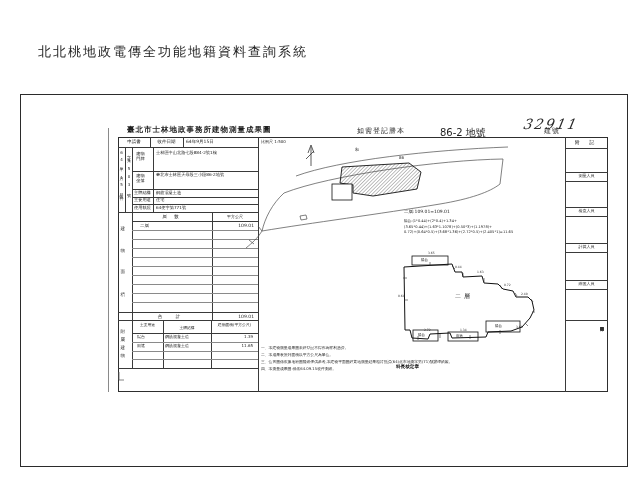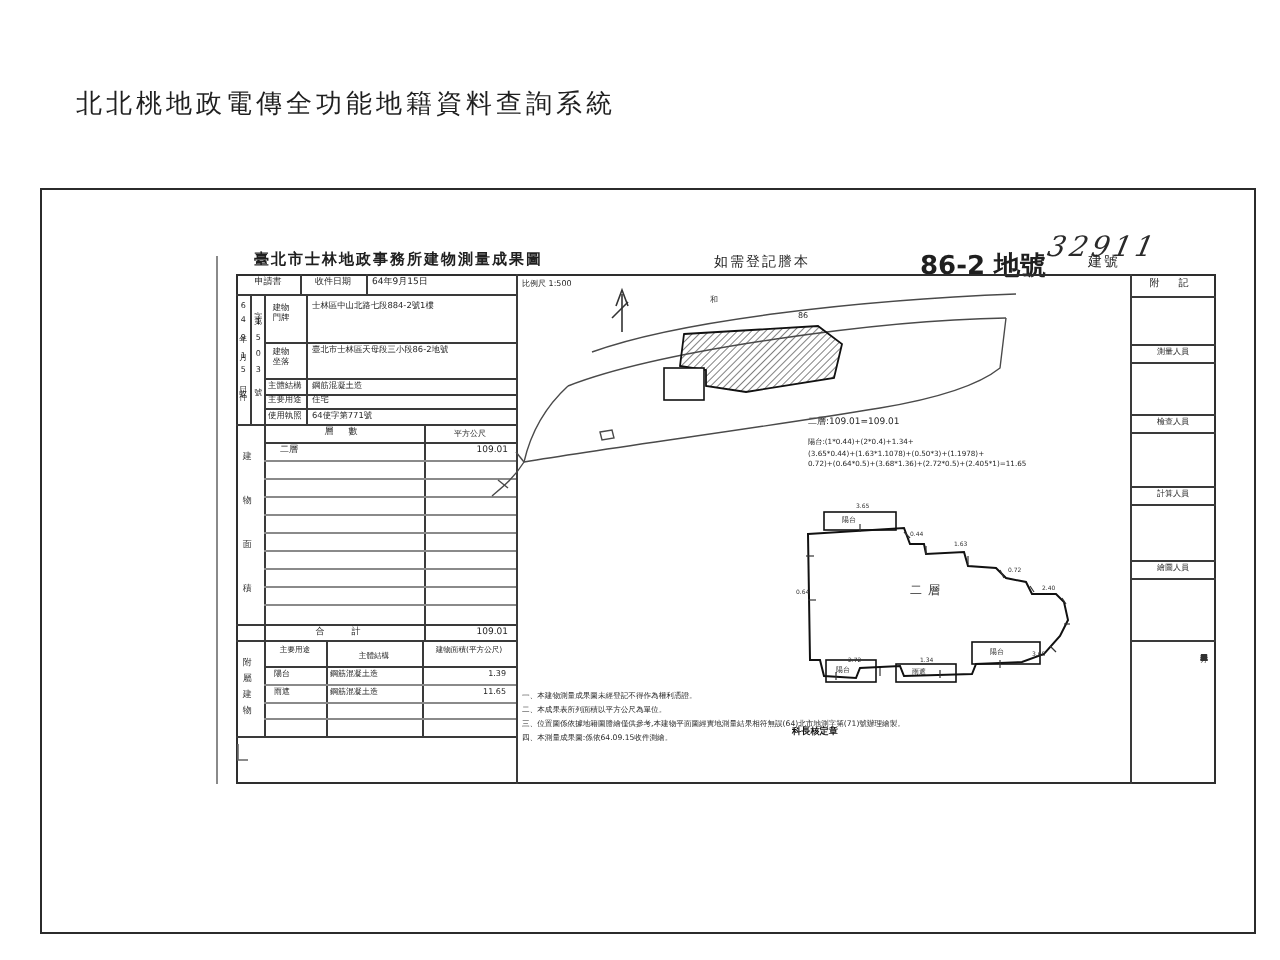--- a/index.html
+++ b/index.html
@@ -23,21 +23,21 @@
 
 <div class="page">
 
   <div class="t serif" style="left:27px;top:45px;font-size:13px;letter-spacing:2px;margin-left:11px;">北北桃地政電傳全功能地籍資料查詢系統</div>
 
   <div class="box" style="left:20px;top:94px;width:608px;height:373px;border-color:#2b2b2b;"></div>
   <div class="vl lite" style="left:108px;top:128px;height:264px;"></div>
 
   <div class="t" style="left:127px;top:126px;font-size:7.5px;font-weight:bold;letter-spacing:1px;">臺北市士林地政事務所建物測量成果圖</div>
   <div class="t" style="left:357px;top:127px;font-size:7px;letter-spacing:1px;">如需登記謄本</div>
-  <div class="t" style="left:460px;top:127px;font-size:13px;font-weight:bold;">86-2 地號</div>
+  <div class="t" style="left:440px;top:127px;font-size:10px;">86-2 地號</div>
   <div class="t hand" style="left:524px;top:116px;font-size:14px;letter-spacing:2px;color:#2a2a2a;">32911</div>
   <div class="t" style="left:544px;top:127px;font-size:7px;letter-spacing:1px;">建號</div>
 
   <div class="box" style="left:118px;top:137px;width:490px;height:255px;"></div>
   <div class="vl" style="left:258px;top:137px;height:255px;"></div>
   <div class="vl" style="left:565px;top:137px;height:255px;"></div>
 
   <div class="hl" style="left:118px;top:147px;width:140px;"></div>
   <div class="vl" style="left:150px;top:137px;height:10px;"></div>
   <div class="vl" style="left:183px;top:137px;height:10px;"></div>

